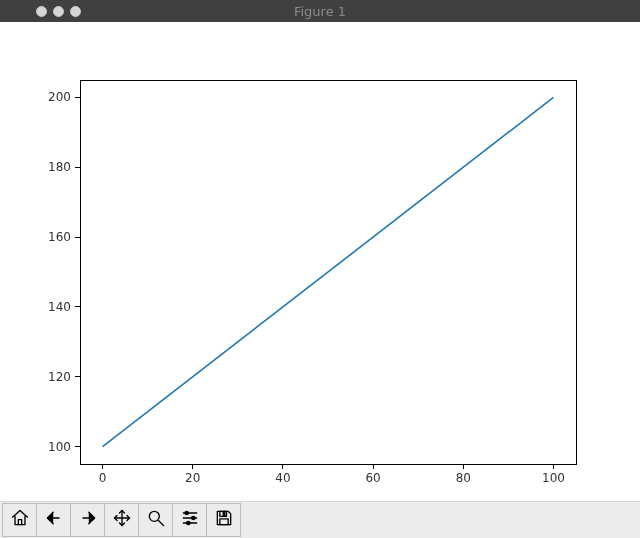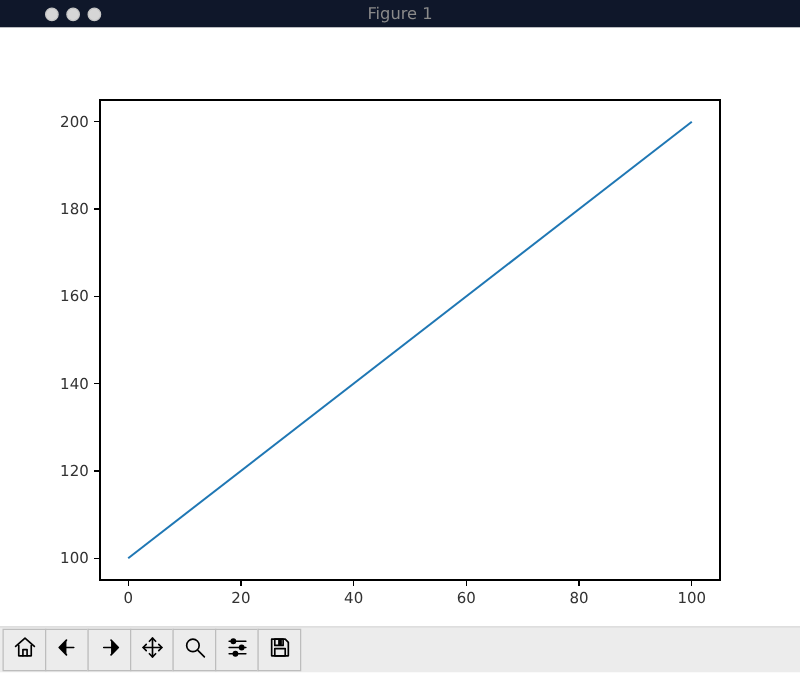--- a/index.html
+++ b/index.html
@@ -1,18 +1,18 @@
 <!DOCTYPE html>
 <html><head>
 <meta charset="utf-8">
 <style>
   html,body{margin:0;padding:0;background:#fff;font-family:"DejaVu Sans",Arial,sans-serif;}
   #window{width:640px;height:538px;position:relative;background:#fdfdfd;box-sizing:border-box;}
   
-  #titlebar{height:22px;background:#0f172a;border-bottom:1px solid #d9d9d9;position:relative;display:flex;align-items:center;padding-left:28px;}
+  #titlebar{height:22px;background:#404040;border-bottom:1px solid #d9d9d9;position:relative;display:flex;align-items:center;padding-left:28px;}
   #traffic{display:flex;gap:6px;margin-left:8px;}
   .tl{width:11px;height:11px;border-radius:50%;background:#d6d6d6;border:1px solid #c7c7c7;box-sizing:border-box;}
   #title{position:absolute;left:0;right:0;text-align:center;font-size:13px;color:#8a8a8a;pointer-events:none;}
   
   #figure{position:absolute;left:0;right:0;top:22px;bottom:36px;background:#ffffff;}
   
   #figure svg{display:block;}
   .axisline{stroke:#000;stroke-width:1;fill:none;shape-rendering:crispEdges;}
   .tick line{stroke:#000;stroke-width:1;shape-rendering:crispEdges;}
   .tick text{font-size:12px;fill:#333;}

